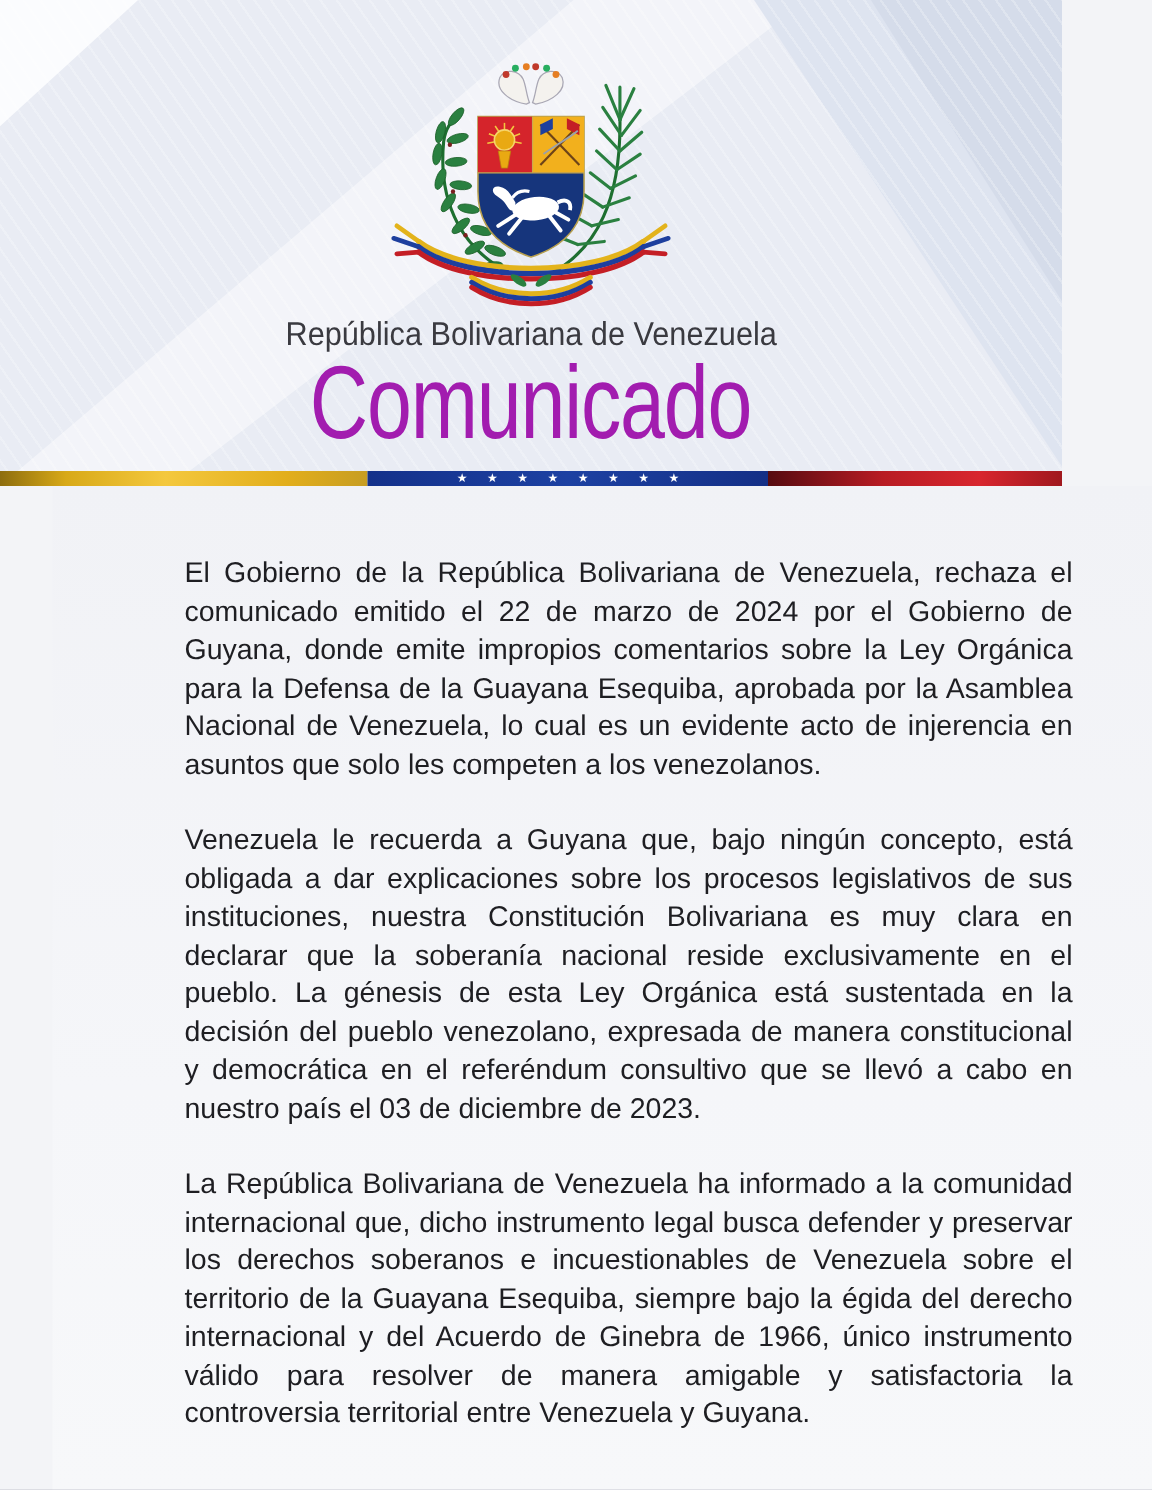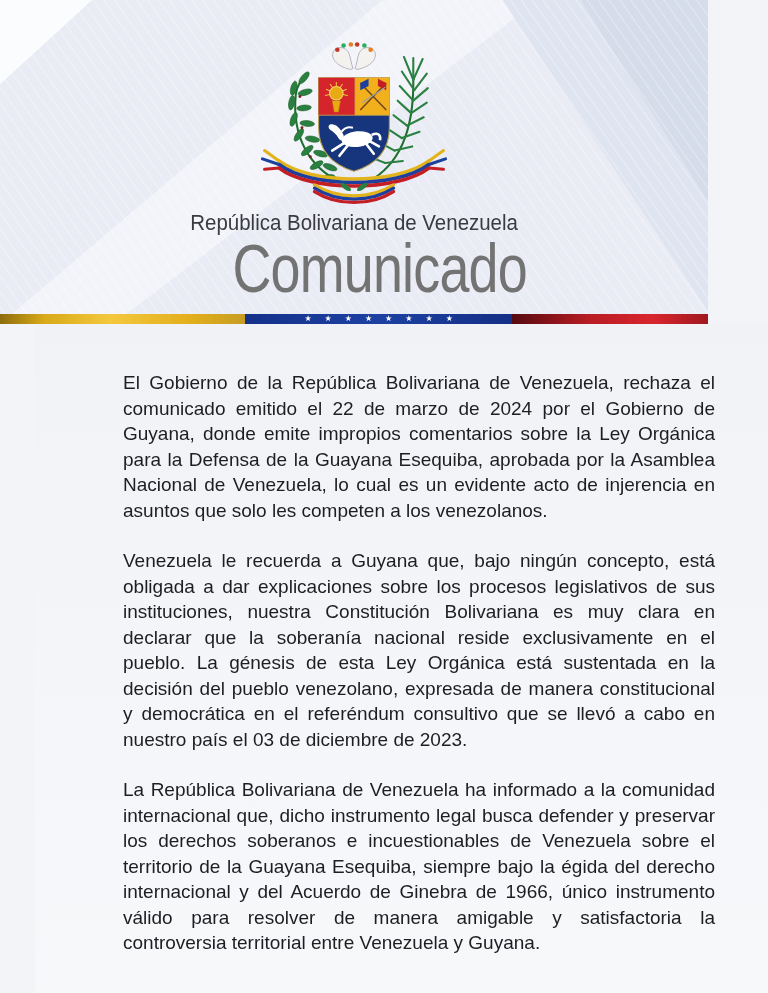--- a/index.html
+++ b/index.html
@@ -17,21 +17,21 @@
   .corner-white{background:#fbfcfe;clip-path:polygon(0 0,13% 0,0 26%);}
   .texture{
     background:repeating-linear-gradient(55deg,rgba(255,255,255,.55) 0 1.5px,rgba(255,255,255,0) 1.5px 9px);
     opacity:.45;
   }
   .arms{position:absolute;left:50%;top:32px;transform:translateX(-50%);width:208px;height:182px;}
   .country{position:absolute;top:210px;left:0;width:100%;text-align:center;
     font-size:22px;color:#3a3a40;line-height:26px;}
   .country span{display:inline-block;transform:scaleX(.93);}
   .doc-title{position:absolute;top:233px;left:0;width:100%;text-align:center;
-    font-size:69px;font-weight:400;color:#737373;line-height:72px;letter-spacing:-1px;padding-left:26px;}
+    font-size:69px;font-weight:400;color:#a21caf;line-height:72px;letter-spacing:-1px;}
   .doc-title span{display:inline-block;transform:scaleX(.78);}
   
   .stripe{position:absolute;top:314px;left:0;width:768px;height:10px;display:flex;}
   .seg{height:100%;}
   .seg-yellow{width:31.9%;
     background:linear-gradient(90deg,#8d6d0e 0%,#d8a918 18%,#f4c83e 45%,#e2ae1c 78%,#c79d22 100%);}
   .seg-blue{width:34.8%;position:relative;
     background:linear-gradient(90deg,#14318a 0%,#1d41a2 50%,#142f86 100%);
     display:flex;align-items:center;justify-content:center;}
   .seg-red{width:33.3%;

